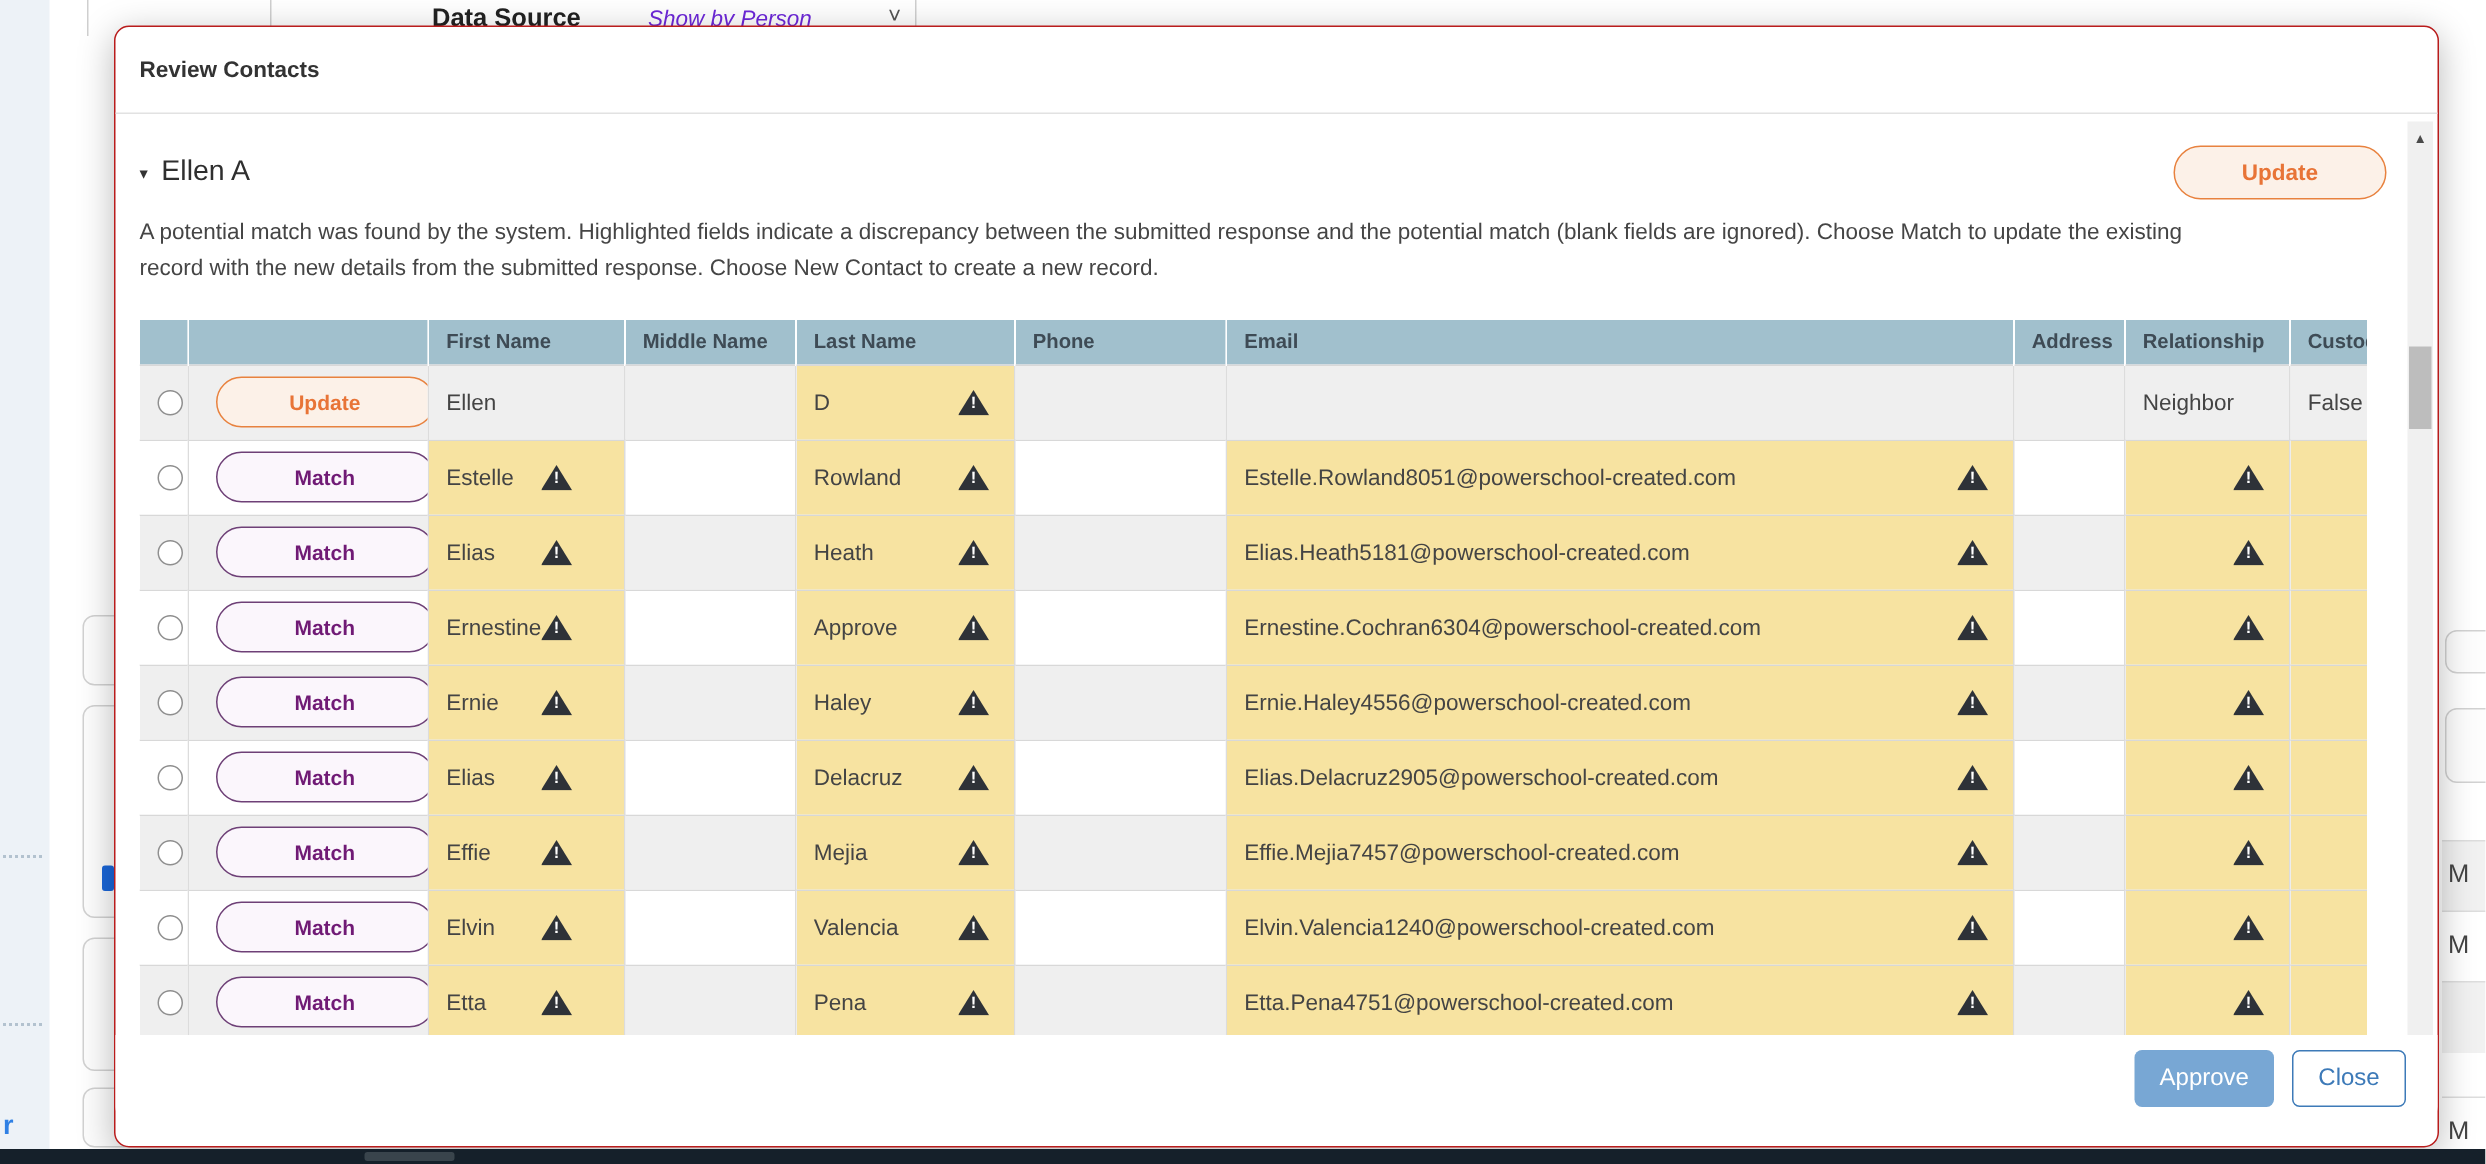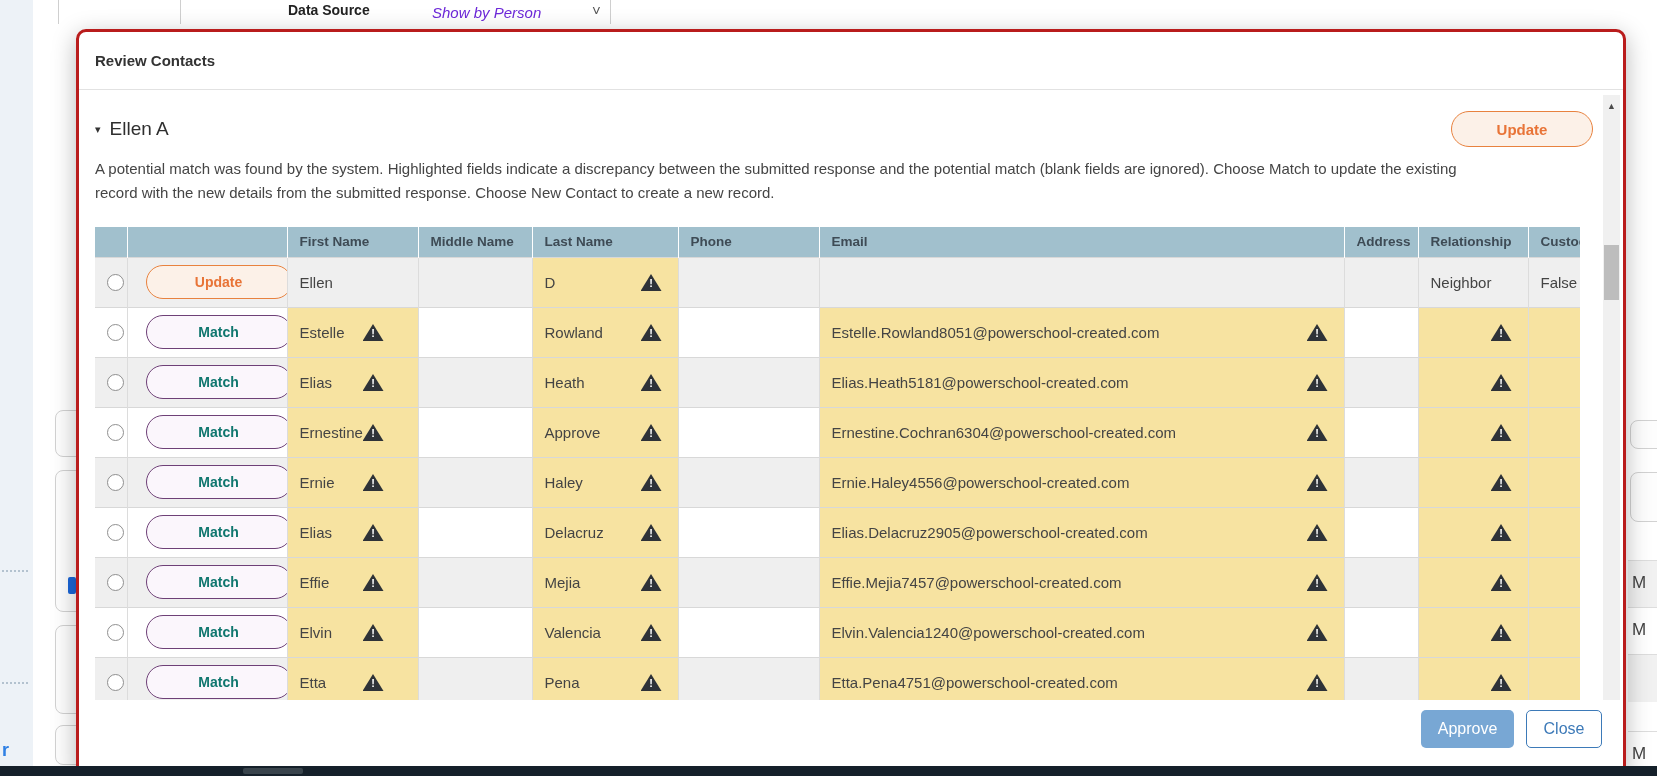--- a/index.html
+++ b/index.html
@@ -3,41 +3,40 @@
 <meta charset="utf-8">
 <style>
   html,body{margin:0;padding:0;}
   body{
     width:1657px;height:776px;position:relative;overflow:hidden;
     font-family:"Liberation Sans", sans-serif;background:#ffffff;
   }
   
   .bg-topbar{position:absolute;left:0;top:0;width:1657px;height:26px;background:#fff;}
   .bg-topbar .vline{position:absolute;top:0;width:1px;height:24px;background:#cfcfcf;}
-  .bg-ds-label{position:absolute;left:288px;top:2px;font-size:14px;font-weight:bold;color:#222;}
+  .bg-ds-label{position:absolute;left:288px;top:2px;font-size:17px;font-weight:bold;color:#222;}
   .bg-dropdown{position:absolute;left:432px;top:4px;font-size:15px;color:#6d28d9;font-style:italic;}
   .bg-chevron{position:absolute;left:592px;top:2px;font-size:15px;color:#555;}
   .bg-sidebar{position:absolute;left:0;top:0;width:33px;height:776px;background:#edf2f7;}
   .bg-dotted{position:absolute;left:2px;width:26px;border-top:2px dotted #b3c2cf;}
   .bg-partial-link{position:absolute;left:2px;top:740px;font-size:18px;font-weight:bold;color:#2f80e4;}
   .bg-card{position:absolute;left:55px;width:34px;background:#fdfdfd;border:1px solid #d2d2d2;border-radius:8px;}
   .bg-bluepill{position:absolute;left:68px;top:577px;width:8px;height:17px;background:#1a66d9;border-radius:2px;}
   .bg-right-card{position:absolute;left:1630px;width:40px;background:#fdfdfd;border:1px solid #d2d2d2;border-radius:8px;}
   .bg-right-row{position:absolute;left:1628px;width:29px;height:47px;border-top:1px solid #ddd;font-size:17px;color:#444;}
   .bg-right-row span{position:absolute;left:4px;top:12px;}
   .bg-right-row.gray{background:#f1f1f1;}
   .bg-bottombar{position:absolute;left:0;top:766px;width:1657px;height:10px;background:#15202a;}
   .bg-bottombar .hthumb{position:absolute;left:243px;top:2px;width:60px;height:6px;background:#39444c;border-radius:2px;}
 
   
   .modal{
     position:absolute;left:76px;top:17px;width:1550px;height:748px;background:#fff;
-    border:3px solid #b91c1c;border-radius:10px;box-shadow:0 6px 24px rgba(0,0,0,.28);
+    border:1px solid #b91c1c;border-radius:10px;box-shadow:0 6px 24px rgba(0,0,0,.28);
     box-sizing:border-box;
-    margin-top:12px;
   }
   .modal-header{height:58px;border-bottom:1px solid #e2e2e2;box-sizing:border-box;}
   .modal-title{position:absolute;left:16px;top:20px;font-size:15px;font-weight:bold;color:#333;}
   .viewport{position:absolute;left:0;top:63px;width:1527px;height:627px;overflow:hidden;}
   .section-head{display:flex;justify-content:space-between;align-items:flex-start;padding:16px 13px 0 16px;}
   .collapse-group{display:flex;align-items:center;height:36px;}
   .caret{font-size:11px;color:#333;margin-right:9px;}
   .section-name{font-size:19px;font-weight:normal;color:#2f2f2f;}
   .btn-update-top{
     width:142px;height:36px;border-radius:18px;border:1.5px solid #e8823f;background:#fcf1e8;
@@ -72,21 +71,21 @@
   td.cell-first .warn, td.cell-middle .warn{right:34px;}
   .radio{
     display:inline-block;width:15px;height:15px;border:1px solid #8f8f8f;border-radius:50%;
     background:#fff;vertical-align:middle;cursor:pointer;
   }
   .pill{
     width:146px;height:34px;border-radius:17px;font-size:14px;font-weight:bold;font-family:inherit;cursor:pointer;
     display:block;margin:0 auto 0 6px;
   }
   .pill.update{border:1.5px solid #e8823f;background:#fcf1e8;color:#e87437;}
-  .pill.match{border:1.5px solid #6e4077;background:#fbf6fc;color:#0f766e;}
+  .pill.match{border:1.5px solid #6e4077;background:#fbf6fc;color:#701a75;}
 
   
   .vscrollbar{position:absolute;right:3px;top:63px;width:17px;height:627px;background:#f0f0f0;}
   .vscrollbar .arrow{position:absolute;left:0;width:17px;height:14px;text-align:center;font-size:9px;color:#4a4a4a;line-height:14px;cursor:pointer;}
   .vscrollbar .arrow.up{top:4px;}
   .vscrollbar .arrow.down{bottom:4px;}
   .vscrollbar .thumb{position:absolute;left:1px;top:150px;width:15px;height:55px;background:#bdbdbd;cursor:pointer;}
 
   .modal-footer{
     position:absolute;left:0;bottom:16px;width:100%;height:58px;box-sizing:border-box;

